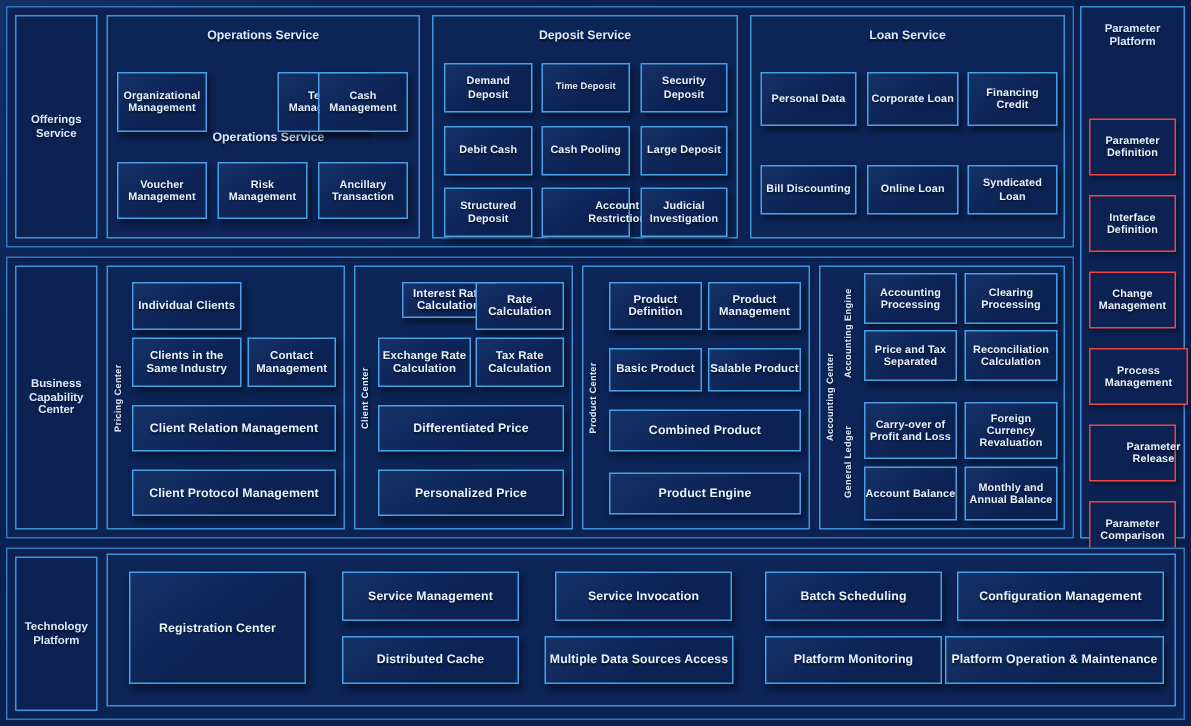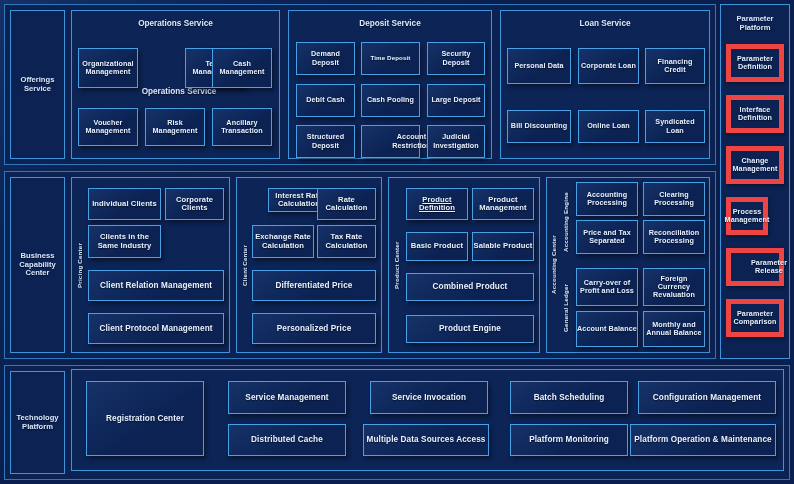--- a/index.html
+++ b/index.html
@@ -51,22 +51,23 @@
   }
   
   .card{
     background:linear-gradient(145deg,#11produces 0%,#0c2559 100%);
     background:linear-gradient(145deg,#163268 0%,#0b2253 60%);
     box-shadow:2px 3px 4px rgba(0,0,0,.42);
     border:1px solid #4aa0e4;
   }
   .side{
     background:#0b2252;
-    border:5px solid #ef4444;
+    border:1px solid #ef4444;
     box-shadow:1px 2px 3px rgba(0,0,0,.35);
+    margin-top:35px;
   }
   .ttl{
     position:absolute;
     color:#dbe9ff;font-weight:bold;text-align:center;
     text-shadow:0 1px 1px rgba(0,0,0,.6);
     display:flex;align-items:center;justify-content:center;
     line-height:1.15;
   }
   .vlabel{
     position:absolute;
@@ -133,68 +134,68 @@
 
   <div class="lane" style="left:720px;top:4px;width:70px;height:355px;"></div>
   <div class="ttl f75" style="left:720px;top:9px;width:70px;height:30px;flex-direction:column;">
     <span>Parameter</span>
     <span>Platform</span>
   </div>
 
   <div class="bx side f7" style="left:726px;top:44px;width:58px;height:38px;">Parameter Definition</div>
   <div class="bx side f7" style="left:726px;top:95px;width:58px;height:38px;">Interface Definition</div>
   <div class="bx side f7" style="left:726px;top:146px;width:58px;height:38px;">Change Management</div>
-  <div class="bx side f7" style="left:726px;top:197px;width:42px;height:38px;">Process Management</div>
+  <div class="bx side f7" style="left:726px;top:197px;width:66px;height:38px;">Process Management</div>
   <div class="bx side f7" style="left:726px;top:248px;width:58px;height:38px;padding-left:28px;">Parameter Release</div>
   <div class="bx side f7" style="left:726px;top:299px;width:58px;height:38px;">Parameter Comparison</div>
 
   <div class="row" style="left:4px;top:171px;width:712px;height:188px;"></div>
 
   <div class="lane" style="left:10px;top:177px;width:55px;height:176px;">
     <div class="ttl f75" style="left:0;top:0;right:0;bottom:0;">Business Capability Center</div>
   </div>
 
   <div class="grp" style="left:71px;top:177px;width:159px;height:176px;"></div>
   <div class="vlabel f6" style="left:73px;top:177px;width:12px;height:176px;">Pricing Center</div>
 
   <div class="bx card f75" style="left:88px;top:188px;width:73px;height:32px;overflow:visible;white-space:nowrap;">Individual Clients</div>
-  <div class="bx card f75" style="left:165px;top:188px;width:59px;height:32px;">Corporate Clients</div>
   <div class="bx card f75" style="left:88px;top:225px;width:73px;height:33px;">Clients in the Same Industry</div>
+  <div class="bx card f75" style="left:165px;top:225px;width:59px;height:33px;">Contact Management</div>
   <div class="bx card f8" style="left:88px;top:270px;width:136px;height:31px;">Client Relation Management</div>
   <div class="bx card f8" style="left:88px;top:313px;width:136px;height:31px;">Client Protocol Management</div>
 
   <div class="grp" style="left:236px;top:177px;width:146px;height:176px;"></div>
   <div class="vlabel f6" style="left:238px;top:177px;width:12px;height:176px;">Client Center</div>
 
   <div class="bx card f75" style="left:268px;top:188px;width:62px;height:24px;">Interest Rate Calculation</div>
   <div class="bx card f75" style="left:317px;top:188px;width:59px;height:32px;">Rate Calculation</div>
   <div class="bx card f75" style="left:252px;top:225px;width:62px;height:33px;">Exchange Rate Calculation</div>
   <div class="bx card f75" style="left:317px;top:225px;width:59px;height:33px;">Tax Rate Calculation</div>
   <div class="bx card f8" style="left:252px;top:270px;width:124px;height:31px;">Differentiated Price</div>
   <div class="bx card f8" style="left:252px;top:313px;width:124px;height:31px;">Personalized Price</div>
 
   <div class="grp" style="left:388px;top:177px;width:152px;height:176px;"></div>
   <div class="vlabel f6" style="left:390px;top:177px;width:12px;height:176px;">Product Center</div>
 
-  <div class="bx card f75" style="left:406px;top:188px;width:62px;height:32px;text-decoration:underline;">Product Definition</div>
+  <div class="bx card f75" style="left:406px;top:188px;width:62px;height:32px;">Product Definition</div>
   <div class="bx card f75" style="left:406px;top:232px;width:62px;height:29px;">Basic Product</div>
   <div class="bx card f75" style="left:472px;top:188px;width:62px;height:32px;">Product Management</div>
   <div class="bx card f75" style="left:472px;top:232px;width:62px;height:29px;white-space:nowrap;overflow:visible;">Salable Product</div>
   <div class="bx card f8" style="left:406px;top:273px;width:128px;height:28px;">Combined Product</div>
   <div class="bx card f8" style="left:406px;top:315px;width:128px;height:28px;">Product Engine</div>
 
   <div class="grp" style="left:546px;top:177px;width:164px;height:176px;"></div>
   <div class="vlabel f6" style="left:548px;top:177px;width:11px;height:176px;">Accounting Center</div>
   <div class="vlabel f6" style="left:560px;top:180px;width:11px;height:84px;">Accounting Engine</div>
   <div class="vlabel f6" style="left:560px;top:266px;width:11px;height:84px;">General Ledger</div>
 
   <div class="bx card f7" style="left:576px;top:182px;width:62px;height:34px;">Accounting Processing</div>
   <div class="bx card f7" style="left:643px;top:182px;width:62px;height:34px;">Clearing Processing</div>
   <div class="bx card f7" style="left:576px;top:220px;width:62px;height:34px;">Price and Tax Separated</div>
-  <div class="bx card f7" style="left:643px;top:220px;width:62px;height:34px;">Reconciliation Processing</div>
+  <div class="bx card f7" style="left:643px;top:220px;width:62px;height:34px;">Reconciliation Calculation</div>
   <div class="bx card f7" style="left:576px;top:268px;width:62px;height:38px;">Carry-over of Profit and Loss</div>
   <div class="bx card f7" style="left:643px;top:268px;width:62px;height:38px;">Foreign Currency Revaluation</div>
   <div class="bx card f7" style="left:576px;top:311px;width:62px;height:36px;">Account Balance</div>
   <div class="bx card f7" style="left:643px;top:311px;width:62px;height:36px;">Monthly and Annual Balance</div>
 
   <div class="row" style="left:4px;top:365px;width:786px;height:115px;"></div>
 
   <div class="lane" style="left:10px;top:371px;width:55px;height:103px;">
     <div class="ttl f75" style="left:0;top:0;right:0;bottom:0;">Technology Platform</div>
   </div>

